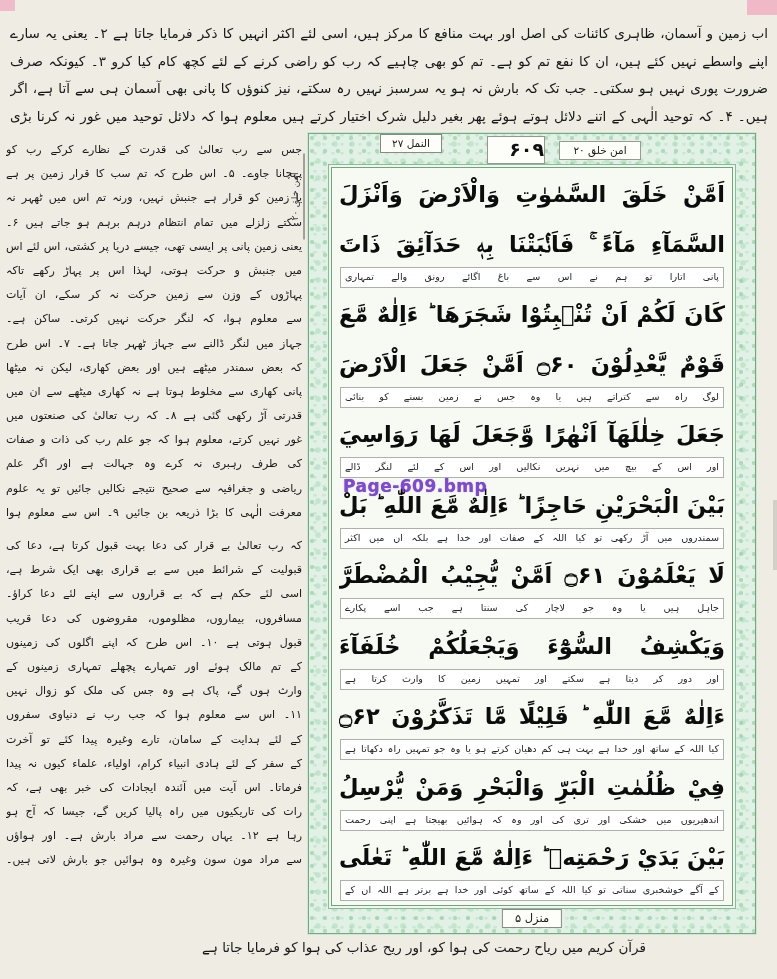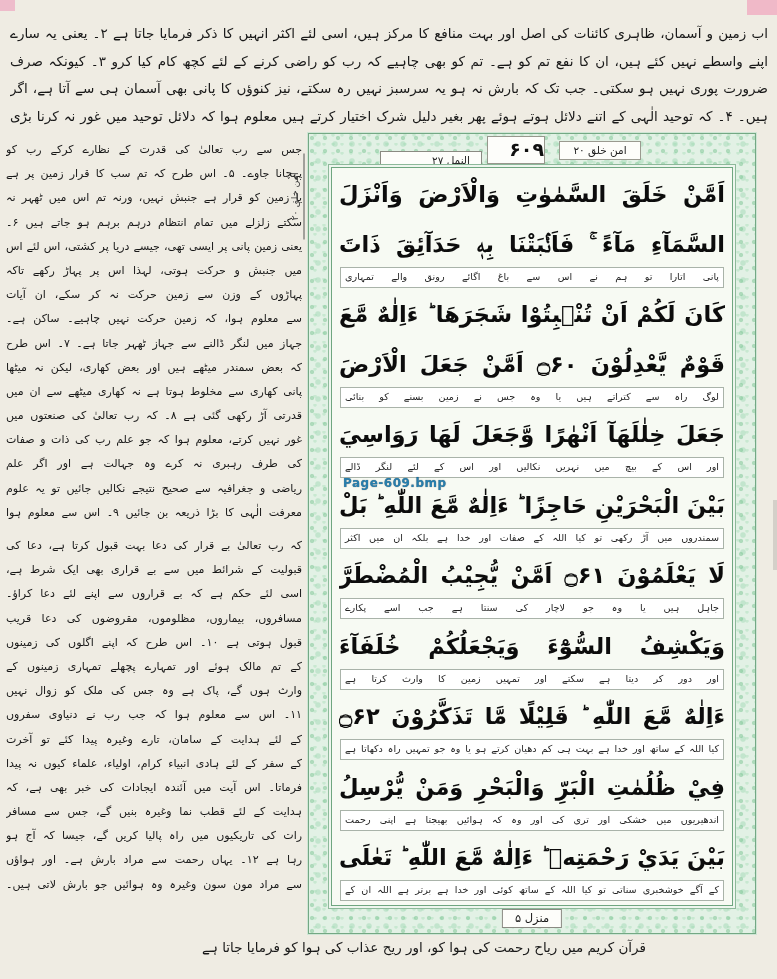--- a/index.html
+++ b/index.html
@@ -65,21 +65,21 @@
     height:19px;line-height:17px;font-size:9.6px;color:#222;
     margin:0 1px;padding:0 4px;overflow:hidden;
   }
 
   
   .hdr-label{
     position:absolute;background:#fdfdfa;border:1px solid #8a8a82;
     font-size:10.5px;line-height:16px;text-align:center;color:#222;
     height:17px;overflow:hidden;
   }
-  .hdr-surah{left:71px;top:17px;width:60px;padding-left:40px;}
+  .hdr-surah{left:71px;top:0;width:60px;}
   .hdr-juz{left:250px;top:7px;width:80px;border-color:#9a9a90;}
   .hdr-page{
     position:absolute;left:178px;top:2px;width:56px;height:26px;
     background:#fdfdfa;border:1px solid #97978d;
     font-size:19px;font-weight:bold;line-height:25px;text-align:right;color:#101010;
   }
   .manzil-box{
     position:absolute;left:50%;bottom:5px;transform:translateX(-50%);
     background:#fdfdfa;border:1px solid #8a8a82;
     font-size:11.5px;line-height:16px;height:17px;padding:0 12px;color:#1a1a1a;
@@ -90,21 +90,21 @@
   .margin-note{
     position:absolute;left:253px;top:188px;width:86px;height:16px;
     transform:rotate(-90deg);
     font-size:9.5px;color:#3a3a3a;text-align:center;
     border-bottom:1px solid #555;line-height:14px;white-space:nowrap;overflow:hidden;
   }
 
   
   .watermark{
     position:absolute;left:343px;top:476px;
-    font-size:12px;font-weight:bold;color:#0369a1;
+    font-size:17px;font-weight:bold;color:#6d28d9;
     letter-spacing:.5px;opacity:.85;text-shadow:0 0 1px #555;
     font-family:"DejaVu Sans",sans-serif;direction:ltr;
   }
 
   
   .footnote{
     position:absolute;left:200px;top:936px;width:446px;
     font-size:13.5px;line-height:22px;color:#181818;text-align:center;
     white-space:nowrap;overflow:hidden;
   }
@@ -126,41 +126,40 @@
 
 <div class="left-commentary rtl">
 
 <div class="left-line just">جس سے رب تعالیٰ کی قدرت کے نظارے کرکے رب کو</div>
     <div class="left-line just">پہچانا جاوے۔ ۵۔ اس طرح کہ تم سب کا قرار زمین پر ہے</div>
     <div class="left-line just">یا زمین کو قرار ہے جنبش نہیں، ورنہ تم اس میں ٹھہر نہ</div>
     <div class="left-line just">سکتے زلزلے میں تمام انتظام درہم برہم ہو جاتے ہیں ۶۔</div>
     <div class="left-line just">یعنی زمین پانی پر ایسی تھی، جیسے دریا پر کشتی، اس لئے اس</div>
     <div class="left-line just">میں جنبش و حرکت ہوتی، لہذا اس پر پہاڑ رکھے تاکہ</div>
     <div class="left-line just">پہاڑوں کے وزن سے زمین حرکت نہ کر سکے، ان آیات</div>
-    <div class="left-line just">سے معلوم ہوا، کہ زمین حرکت نہیں چاہیے۔ ساکن ہے۔</div>
+    <div class="left-line just">سے معلوم ہوا، کہ لنگر حرکت نہیں کرتی۔ ساکن ہے۔</div>
     <div class="left-line just">جہاز میں لنگر ڈالنے سے جہاز ٹھہر جاتا ہے۔ ۷۔ اس طرح</div>
     <div class="left-line just">کہ بعض سمندر میٹھے ہیں اور بعض کھاری، لیکن نہ میٹھا</div>
     <div class="left-line just">پانی کھاری سے مخلوط ہوتا ہے نہ کھاری میٹھے سے ان میں</div>
     <div class="left-line just">قدرتی آڑ رکھی گئی ہے ۸۔ کہ رب تعالیٰ کی صنعتوں میں</div>
     <div class="left-line just">غور نہیں کرتے، معلوم ہوا کہ جو علم رب کی ذات و صفات</div>
     <div class="left-line just">کی طرف رہبری نہ کرے وہ جہالت ہے اور اگر علم</div>
     <div class="left-line just">ریاضی و جغرافیہ سے صحیح نتیجے نکالیں جائیں تو یہ علوم</div>
     <div class="left-line just">معرفت الٰہی کا بڑا ذریعہ بن جائیں ۹۔ اس سے معلوم ہوا</div>
     <div class="left-line just">کہ رب تعالیٰ بے قرار کی دعا بہت قبول کرتا ہے، دعا کی</div>
     <div class="left-line just">قبولیت کے شرائط میں سے بے قراری بھی ایک شرط ہے،</div>
     <div class="left-line just">اسی لئے حکم ہے کہ بے قراروں سے اپنے لئے دعا کراؤ۔</div>
     <div class="left-line just">مسافروں، بیماروں، مظلوموں، مقروضوں کی دعا قریب</div>
     <div class="left-line just">قبول ہوتی ہے ۱۰۔ اس طرح کہ اپنے اگلوں کی زمینوں</div>
     <div class="left-line just">کے تم مالک ہوئے اور تمہارے پچھلے تمہاری زمینوں کے</div>
     <div class="left-line just">وارث ہوں گے، پاک ہے وہ جس کی ملک کو زوال نہیں</div>
     <div class="left-line just">۱۱۔ اس سے معلوم ہوا کہ جب رب نے دنیاوی سفروں</div>
     <div class="left-line just">کے لئے ہدایت کے سامان، تارے وغیرہ پیدا کئے تو آخرت</div>
     <div class="left-line just">کے سفر کے لئے ہادی انبیاء کرام، اولیاء، علماء کیوں نہ پیدا</div>
     <div class="left-line just">فرماتا۔ اس آیت میں آئندہ ایجادات کی خبر بھی ہے، کہ</div>
-    <div class="left-line just">ہدایت کے لئے قطب نما وغیرہ بنیں گے، جس سے مسافر</div>
     <div class="left-line just">رات کی تاریکیوں میں راہ پالیا کریں گے، جیسا کہ آج ہو</div>
     <div class="left-line just">رہا ہے ۱۲۔ یہاں رحمت سے مراد بارش ہے۔ اور ہواؤں</div>
     <div class="left-line just">سے مراد مون سون وغیرہ وہ ہوائیں جو بارش لاتی ہیں۔</div>
   </div>
 
 <div class="margin-note rtl">امن خلق ۲۰</div>
 
 <div class="quran-frame">
   <div class="hdr-label hdr-surah rtl">النمل ۲۷</div>
   <div class="hdr-page">۶۰۹</div>

